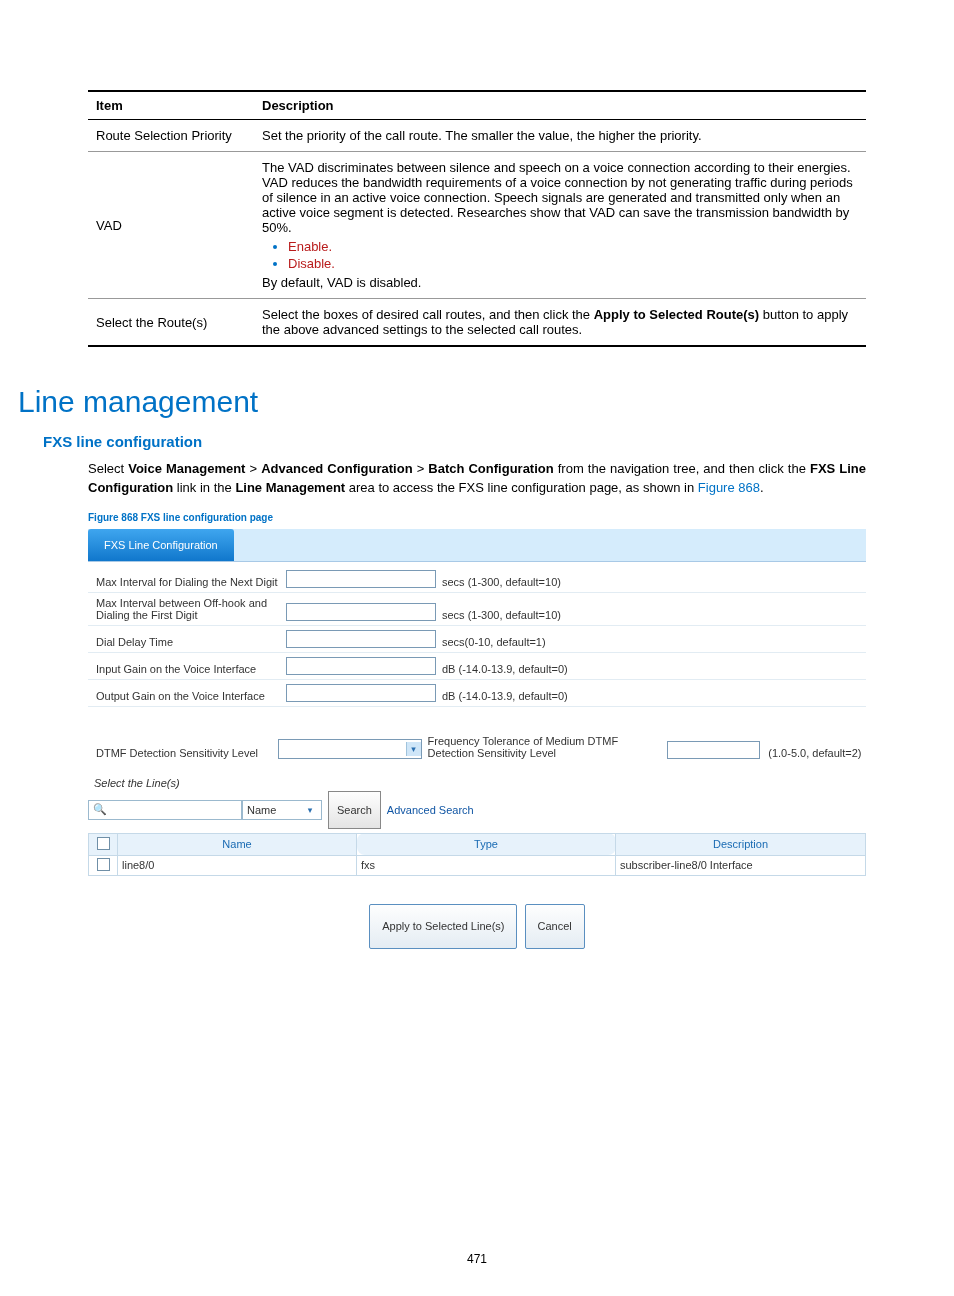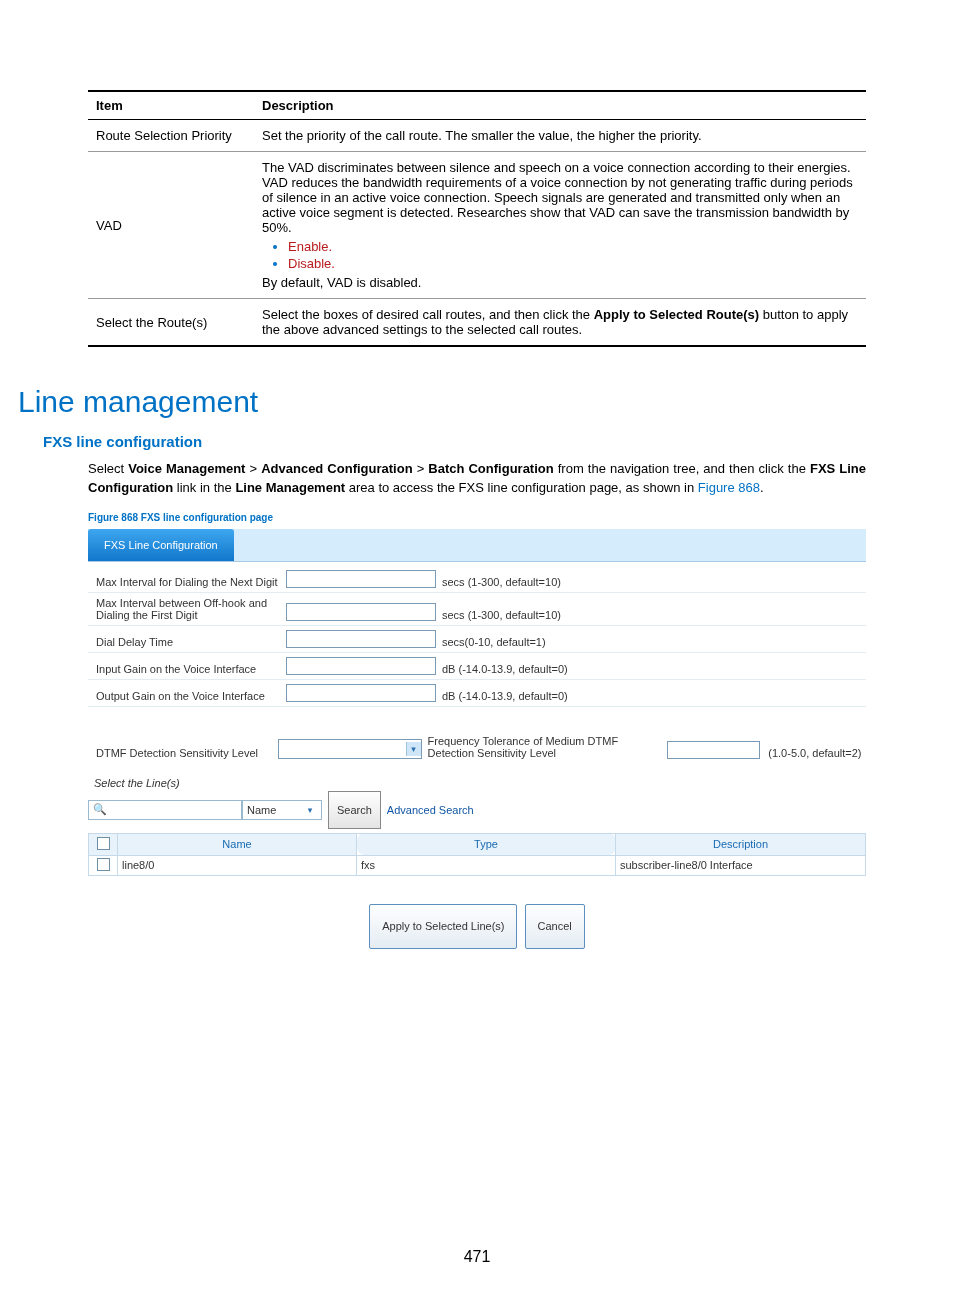--- a/index.html
+++ b/index.html
@@ -157,21 +157,21 @@
   .lines-tbl td { border:1px solid #c5d9e8; padding:2px 4px; }
   .cb { width:11px; height:11px; border:1px solid #6f8fa7; display:inline-block; background:#fff; }
   .chkcol { width:20px; text-align:center; }
   .btn-row { text-align:center; margin-top:28px; }
   .wbtn {
     display:inline-flex; align-items:center; justify-content:center;
     border:1px solid #5a8fc0; background:linear-gradient(#fefefe,#e4ecf3);
     padding: 13px 12px; font-size:11px; border-radius:2px; margin:0 2px;
     height: 17px;
   }
-  .pgnum { position:absolute; bottom:30px; left:0; right:0; text-align:center; font-size:16px; }
+  .pgnum { position:absolute; bottom:30px; left:0; right:0; text-align:center; font-size:12px; }
 </style>
 </head>
 <body>
 
 <div class="page">
 
   <table class="tbl topline">
     <tbody>
         <tr>
       <th class="col-item">Item</th>

